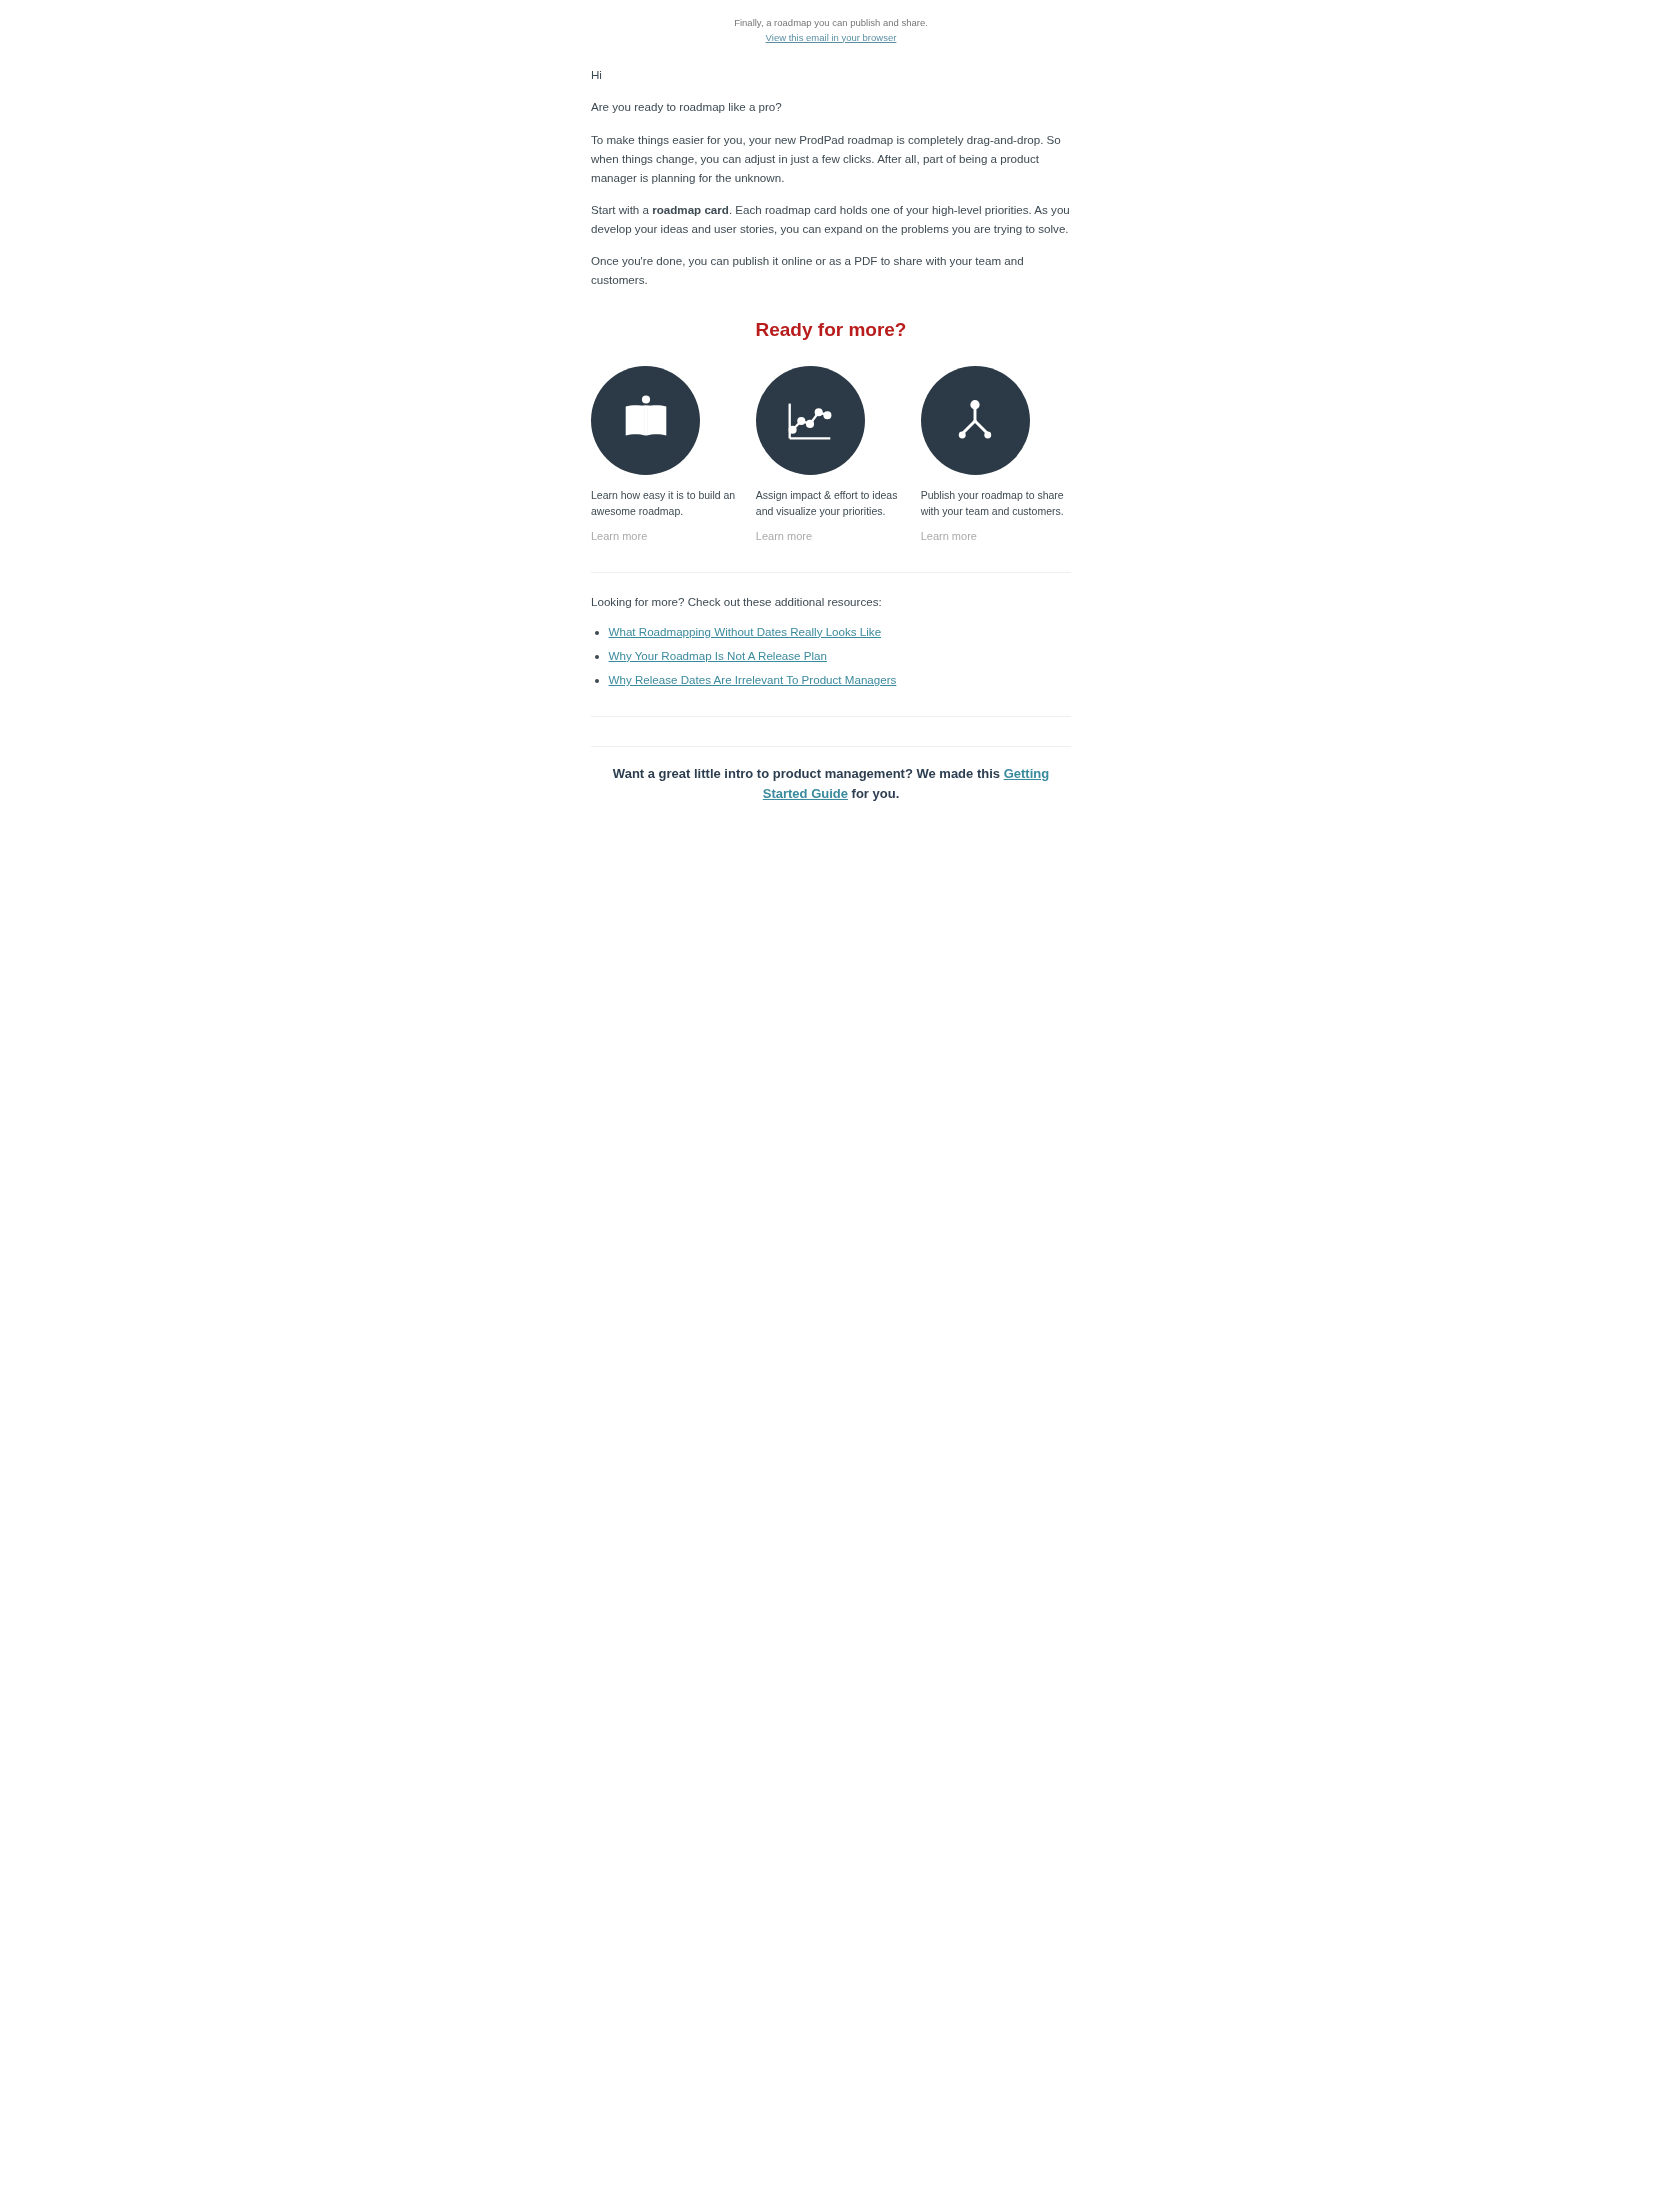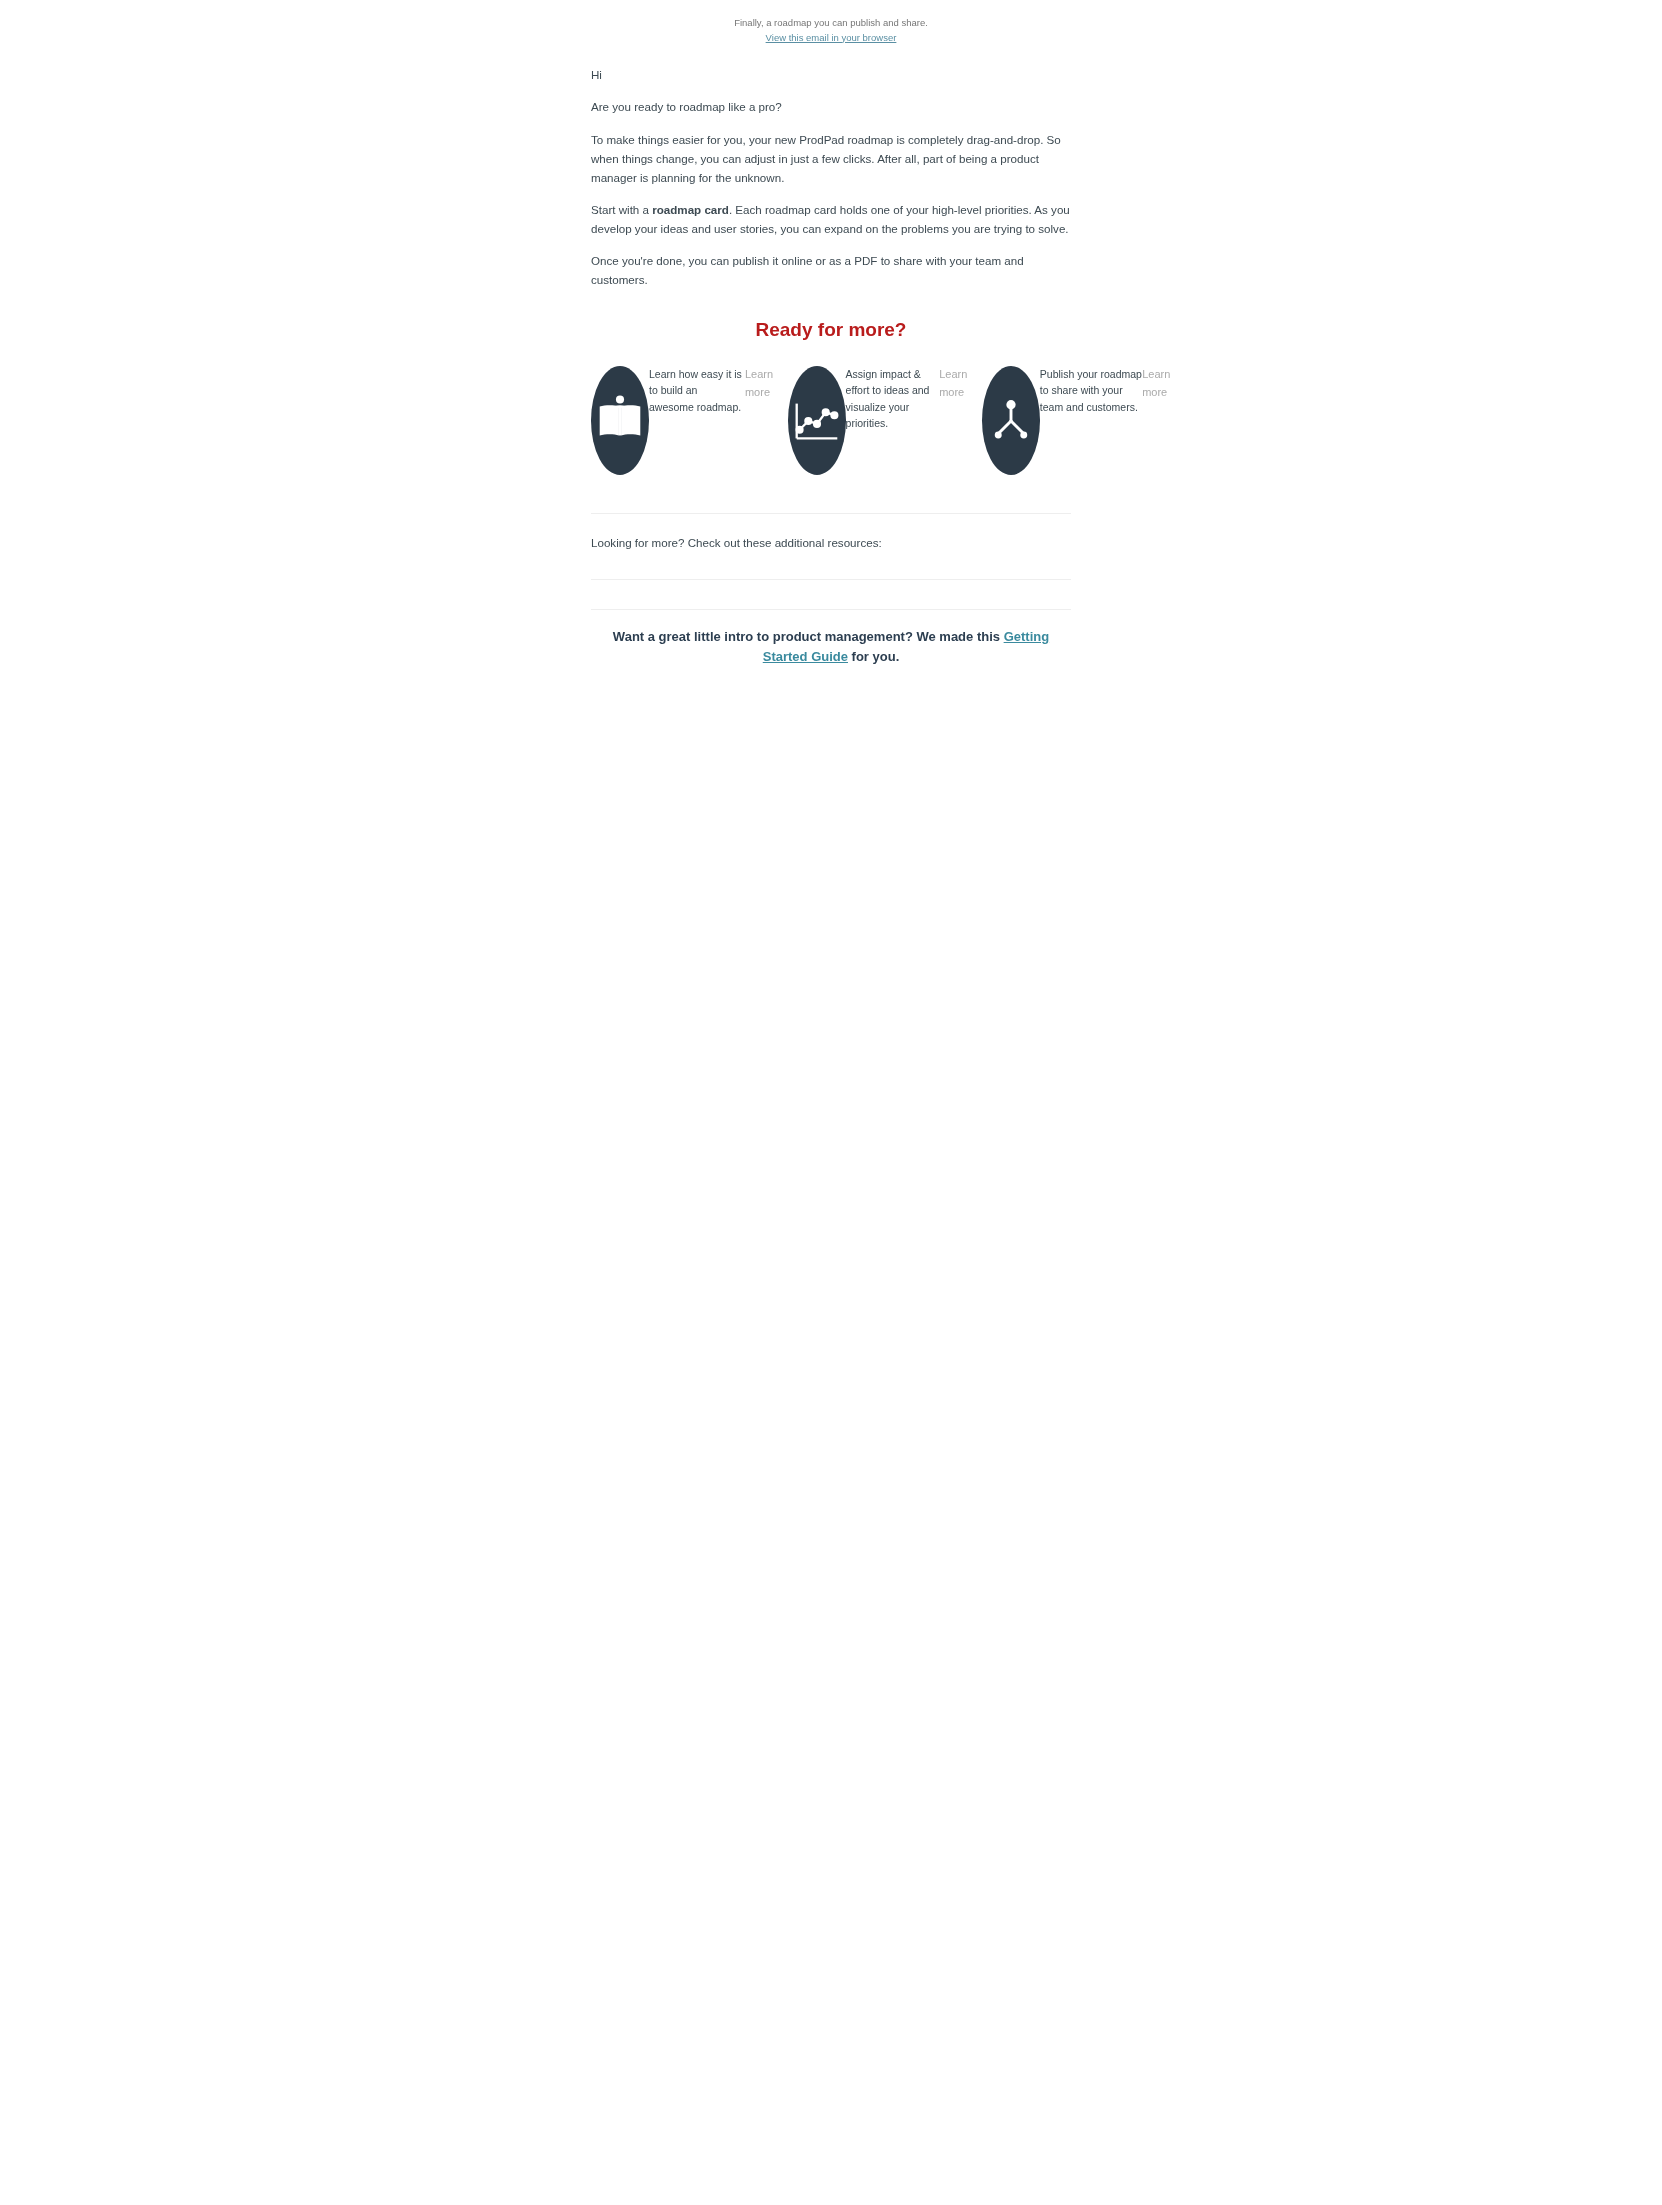--- a/index.html
+++ b/index.html
@@ -46,21 +46,21 @@
     }
     .cards-row {
       display: flex;
       justify-content: space-between;
       gap: 14.5px;
       margin-bottom: 26px;
     }
     .card {
       flex: 1;
       display: flex;
-      flex-direction: row;
+      flex-direction: column;
       align-items: flex-start;
     }
     .card-icon-circle {
       width: 109px;
       height: 109px;
       border-radius: 50%;
       background: #2c3a47;
       display: flex;
       align-items: center;
       justify-content: center;
@@ -219,20 +219,31 @@
       <p class="card-desc">Publish your roadmap to share with your team and customers.</p>
       <a class="learn-more" href="#">Learn more</a>
     </div>
 
   </div>
 
   <hr class="divider">
 
   <div class="resources-section">
     <p>Looking for more? Check out these additional resources:</p>
+    <ul>
+      <li>
+        <a href="#">What Roadmapping Without Dates Really Looks Like</a>
+      </li>
+      <li>
+        <a href="#">Why Your Roadmap Is Not A Release Plan</a>
+      </li>
+      <li>
+        <a href="#">Why Release Dates Are Irrelevant To Product Managers</a>
+      </li>
+    </ul>
   </div>
 
   <hr class="divider">
 
   <div class="cta-section">
     <p>
       <span>Want a great little intro to product management? We made this </span><a href="#">Getting Started Guide</a><span> for you.</span>
     </p>
   </div>
 

